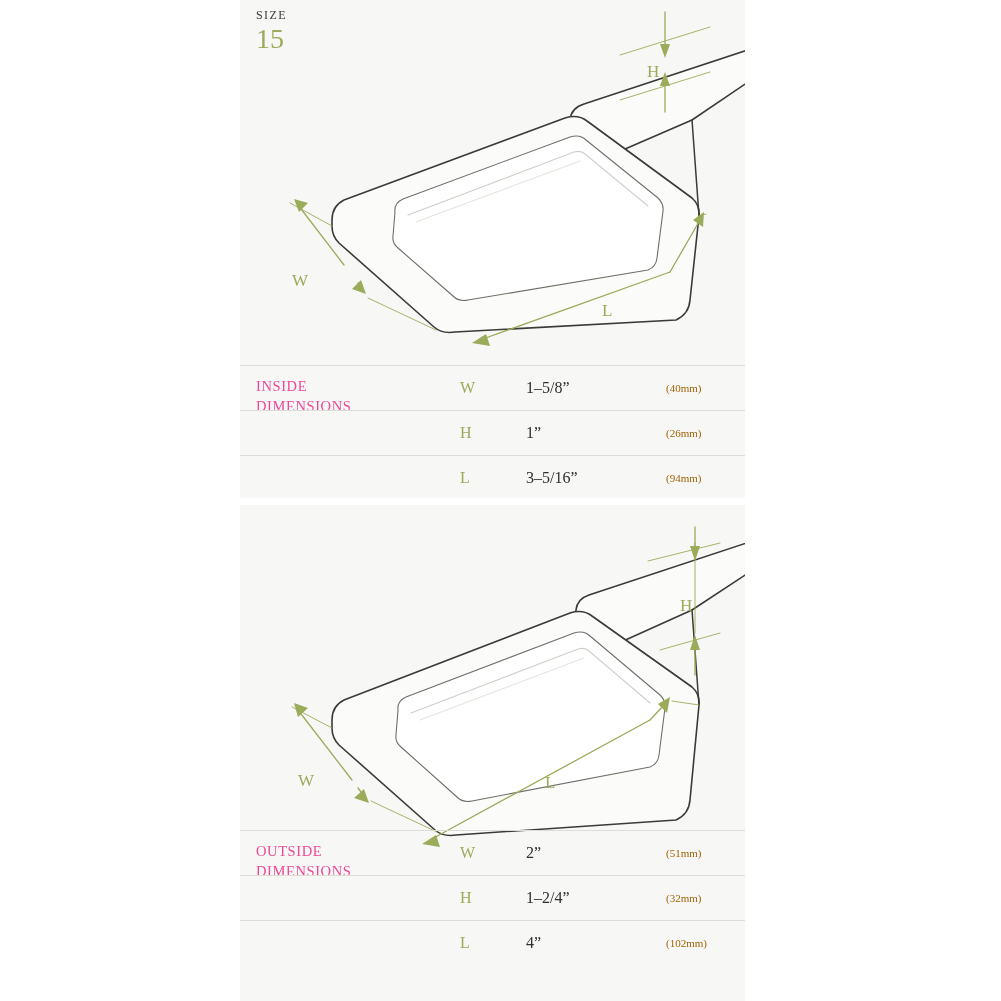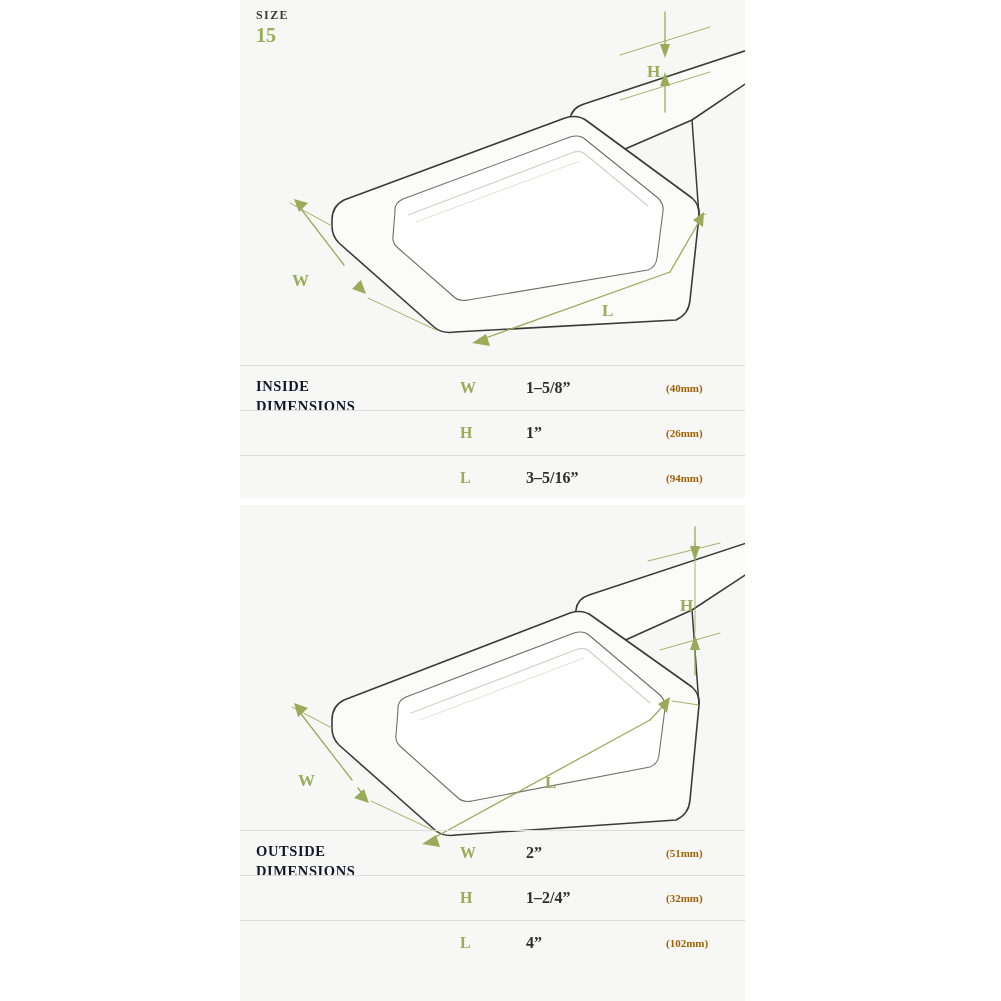--- a/index.html
+++ b/index.html
@@ -11,21 +11,20 @@
     width: 1001px;
     height: 1001px;
     font-family: "Liberation Serif", serif;
     color: #333333;
     overflow: hidden;
   }
   .page {
     position: relative;
     width: 1001px;
     height: 1001px;
-    font-weight: bold;
   }
 
   
   .panel {
     position: absolute;
     left: 0;
     width: 1001px;
     background: #f7f7f5;
   }
   .panel-top { top: 0; height: 498px; }
@@ -61,21 +60,21 @@
   }
   .size-label {
     font-family: "Liberation Serif", serif;
     font-size: 12px;
     letter-spacing: 1.4px;
     color: #3a3a38;
     text-transform: uppercase;
   }
   .size-value {
     font-family: "Liberation Serif", serif;
-    font-size: 20px;
+    font-size: 28px;
     color: #9aab5a;
     line-height: 1.1;
     margin-top: 1px;
   }
 
   
   .drawing {
     position: absolute;
     left: 240px;
     width: 505px;
@@ -89,21 +88,21 @@
     width: 505px;
     z-index: 8;
   }
   .dim-title {
     position: absolute;
     left: 16px;
     top: 12px;
     font-family: "Liberation Serif", serif;
     font-size: 14.5px;
     letter-spacing: 0.6px;
-    color: #0f172a;
+    color: #ec4899;
     line-height: 1.35;
     text-transform: uppercase;
   }
   .dim-row {
     position: relative;
     height: 44px;
     border-top: 1px solid #dedcd6;
     display: flex;
     align-items: center;
   }

